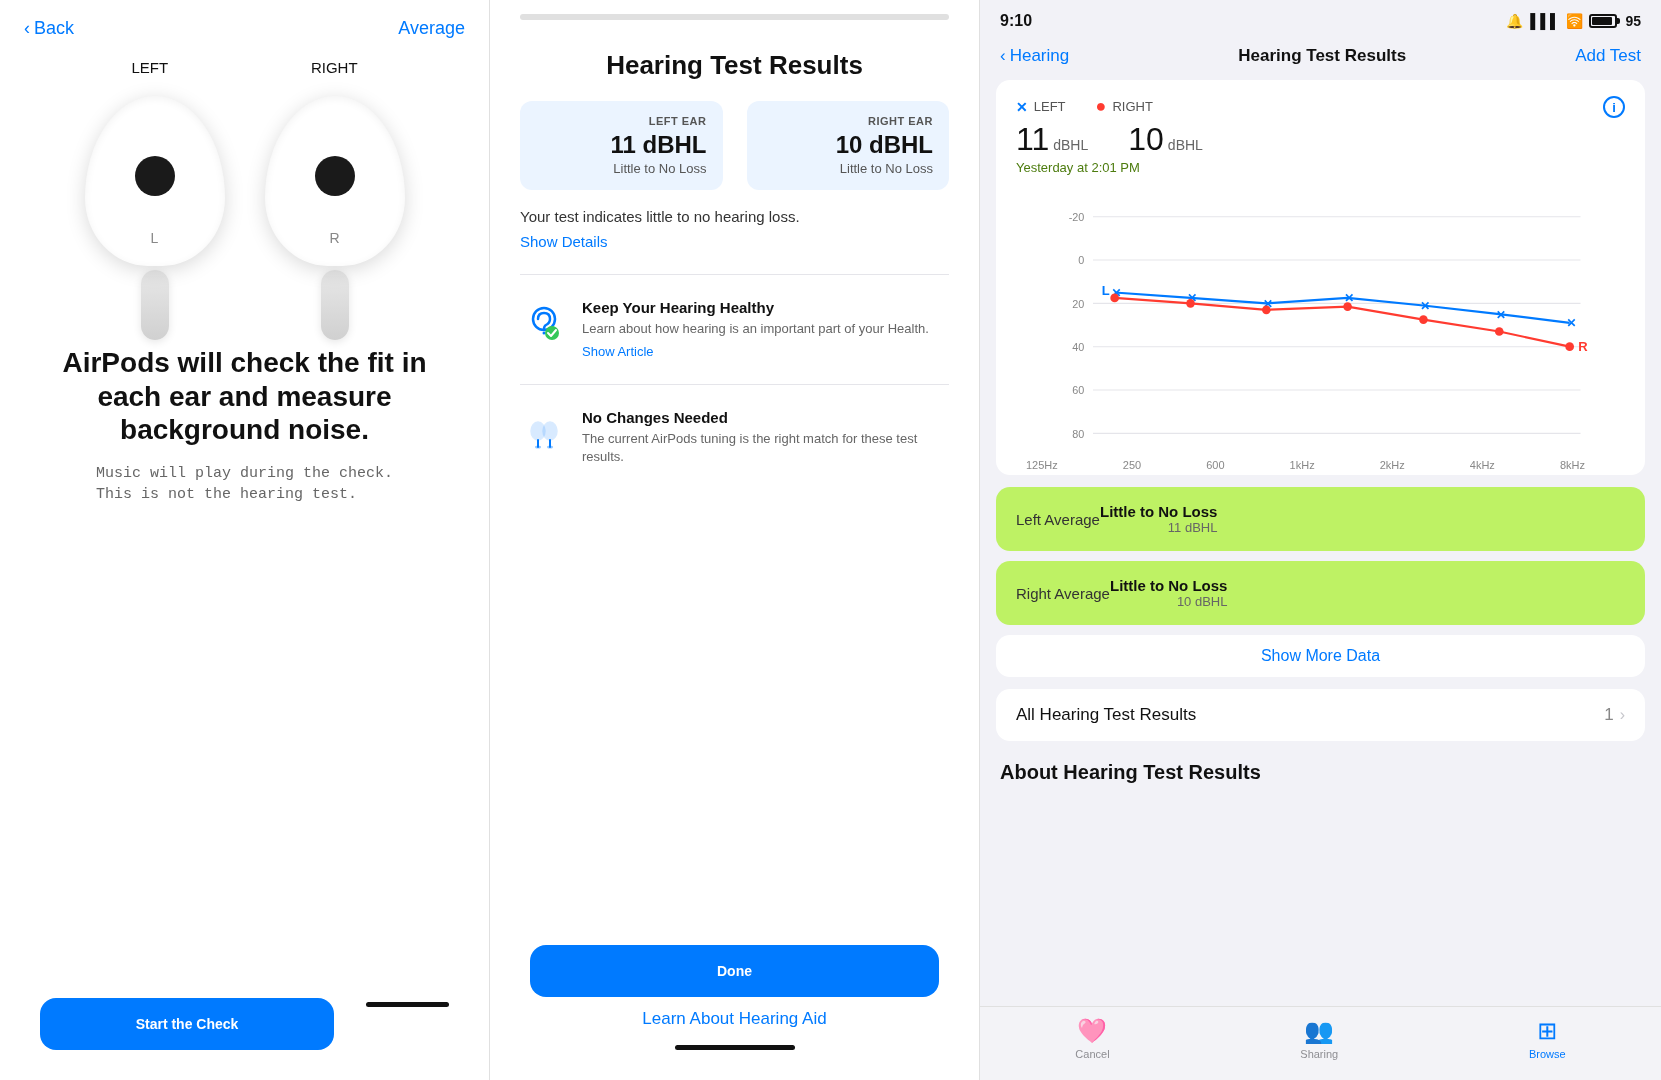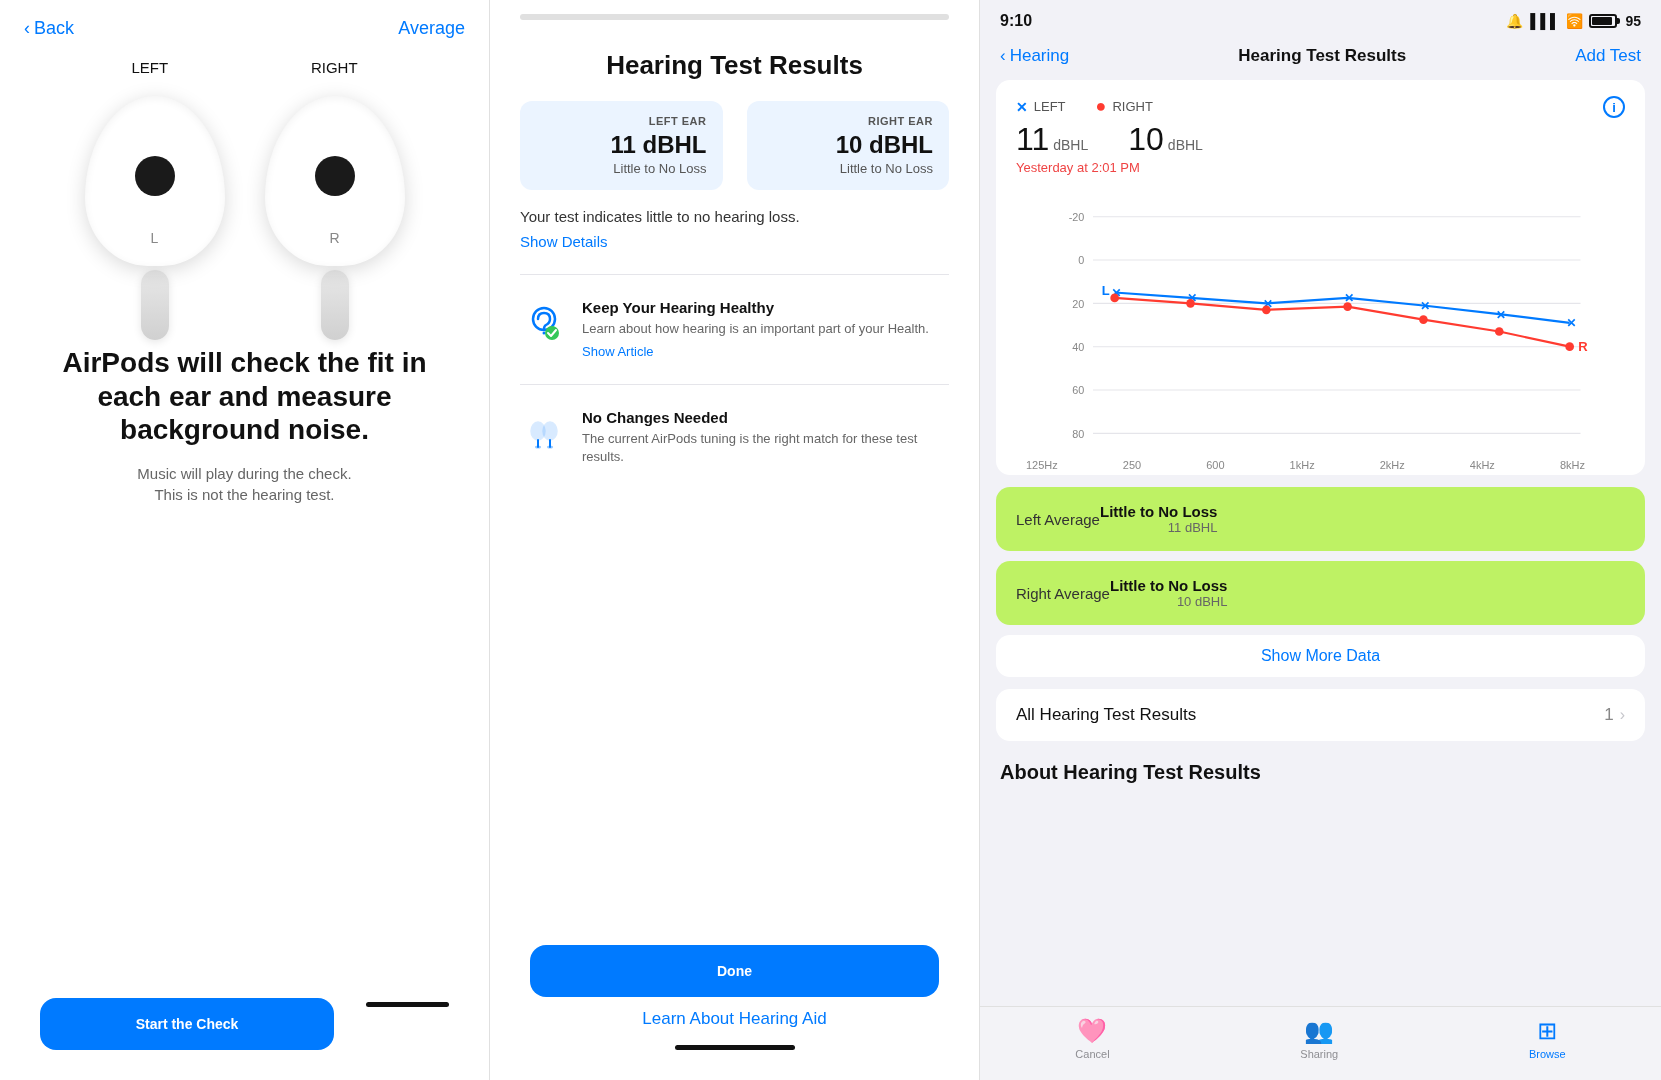--- a/index.html
+++ b/index.html
@@ -108,25 +108,25 @@
       padding: 30px 50px 16px;
       text-align: center;
     }
     .panel1-main-text h2 {
       font-size: 28px;
       font-weight: 700;
       line-height: 1.2;
       color: #111;
     }
     .panel1-sub-text {
-      text-align: center;
       color: #666;
       font-size: 15px;
       line-height: 1.4;
       padding: 0 60px;
+      font-family: Liberation Mono, monospace;
     }
     .panel1-bottom {
       position: absolute;
       bottom: 30px;
       width: 100%;
       display: flex;
       flex-direction: row;
       align-items: flex-start;
       gap: 32px;
       padding: 0 40px;
@@ -388,21 +388,21 @@
     .dot-icon { color: #FF3B30; font-size: 18px; }
     .ear-label { font-size: 13px; color: #555; font-weight: 500; }
     .summary-values {
       display: flex;
       gap: 40px;
       margin-bottom: 2px;
     }
     .ear-value-group { display: flex; align-items: baseline; gap: 4px; }
     .ear-value-num { font-size: 32px; font-weight: 300; color: #111; }
     .ear-value-unit { font-size: 14px; color: #666; }
-    .summary-date { font-size: 13px; color: #ef4444; margin-bottom: 12px; }
+    .summary-date { font-size: 13px; color: #4d7c0f; margin-bottom: 12px; }
     .info-btn {
       width: 22px;
       height: 22px;
       border: 2px solid #007AFF;
       border-radius: 50%;
       display: flex;
       align-items: center;
       justify-content: center;
       color: #007AFF;
       font-size: 13px;

